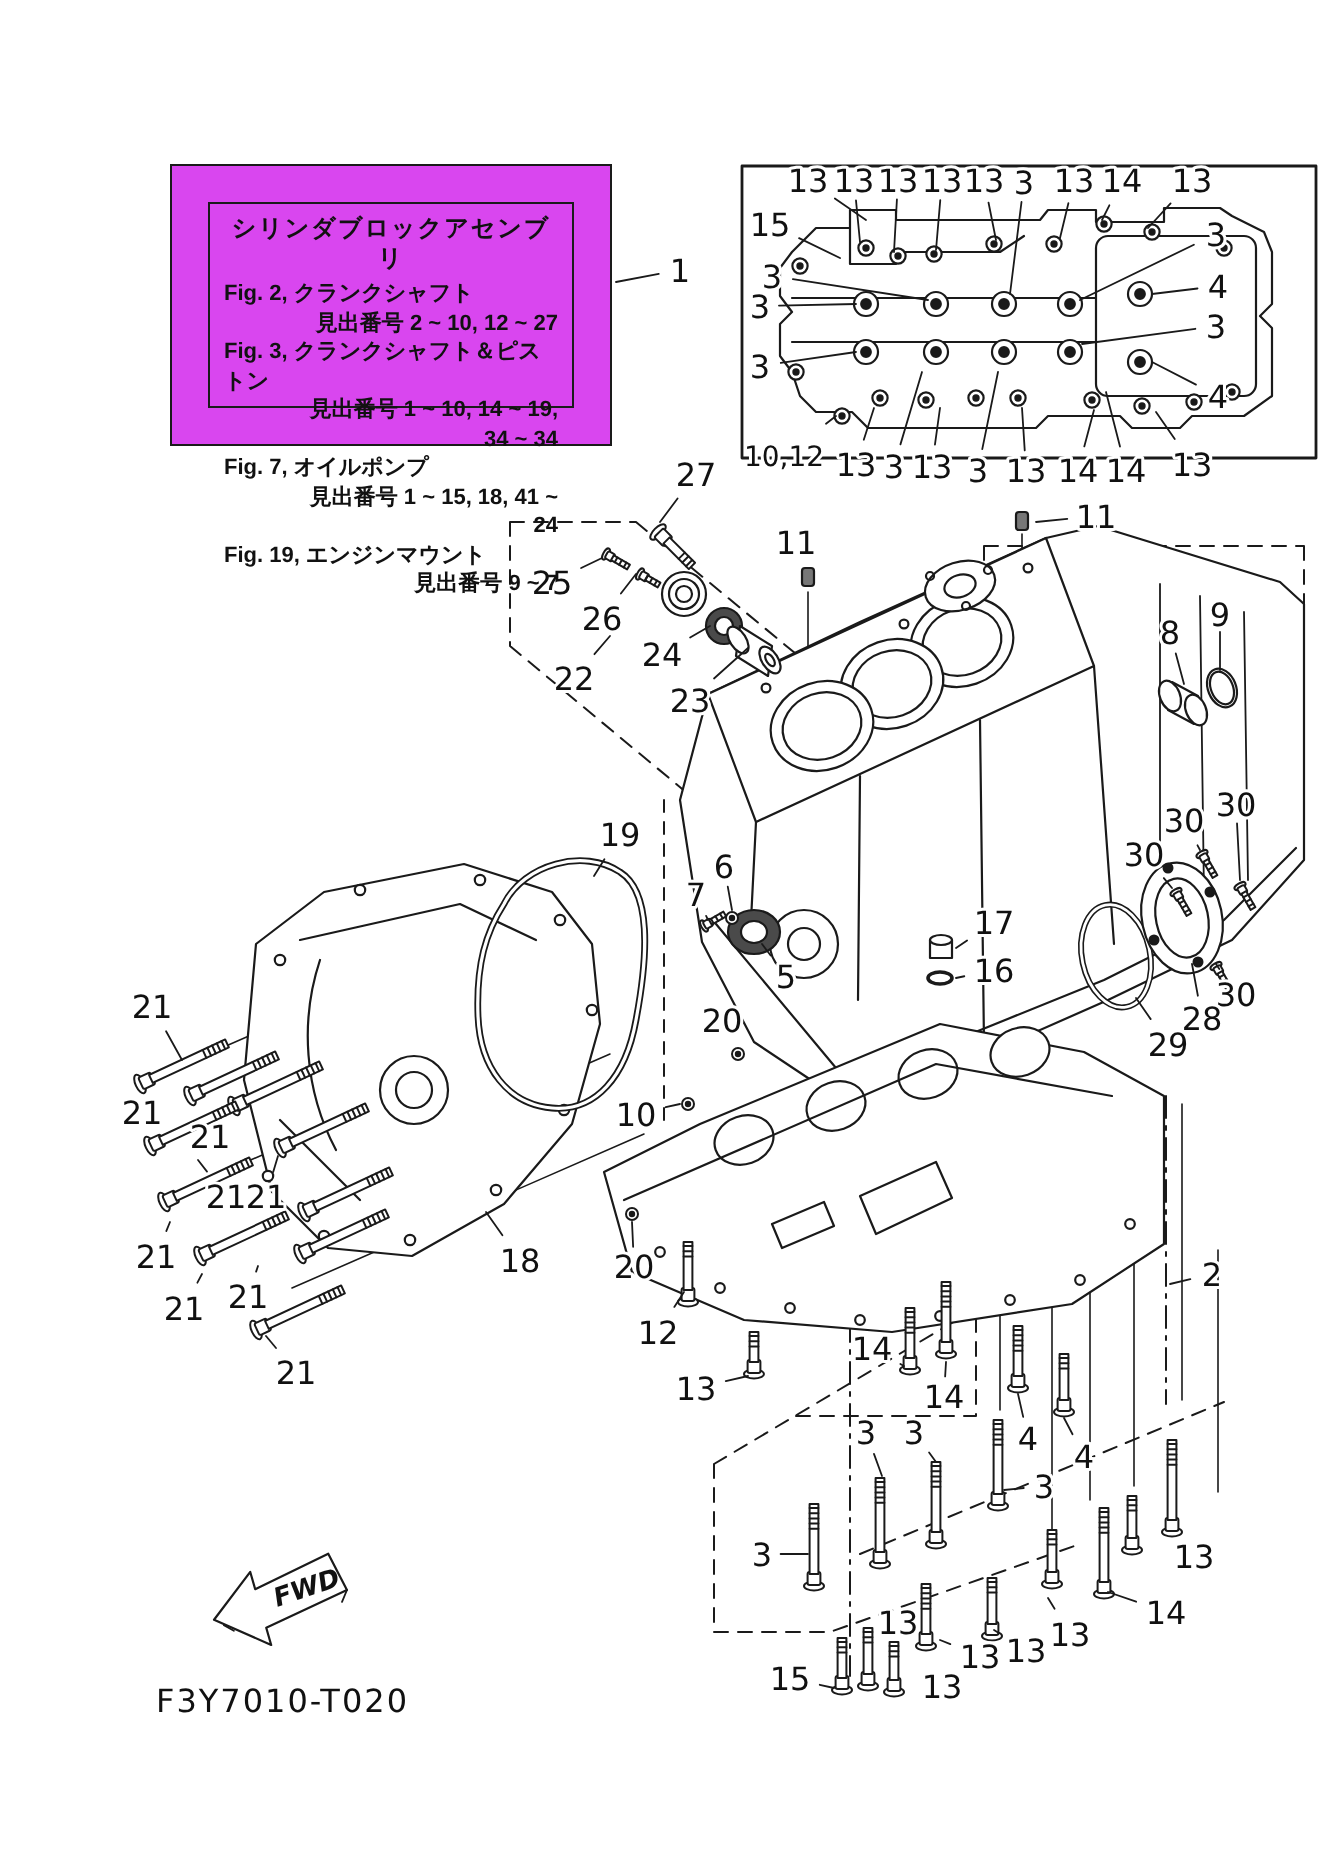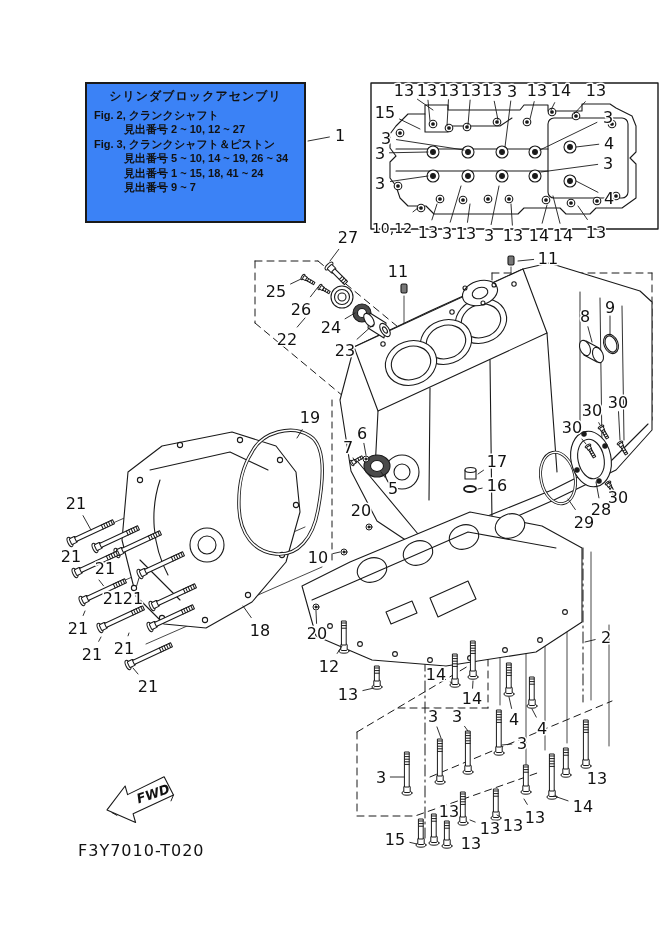--- a/index.html
+++ b/index.html
@@ -1,24 +1,24 @@
 <!DOCTYPE html>
 <html><head>
 <meta charset="utf-8">
 <style>
   html,body{margin:0;padding:0;background:#fff;}
   .stage{position:relative;width:661px;height:935px;background:#fff;overflow:hidden;
          font-family:"Liberation Sans","DejaVu Sans",sans-serif;color:#111;}
   svg{position:absolute;left:0;top:0;}
   .legend{position:absolute;left:85px;top:82px;width:221px;height:141px;
-          border:1.5px solid #1a1a1a;background:#3b82f6;box-sizing:border-box;padding:0;}
+          border:1.5px solid #1a1a1a;background:#d946ef;box-sizing:border-box;padding:18px;}
   .legend-inner{border:1px solid #1a1a1a;height:100%;box-sizing:border-box;
           padding:5px 7px 3px 7px;font-size:11px;font-weight:bold;line-height:14.5px;}
   .legend-title{text-align:center;font-size:12px;letter-spacing:1px;font-weight:bold;margin-bottom:4px;}
-  .legend-note{padding-left:30px;}
+  .legend-note{padding-left:30px;text-align:right;}
   .co{font-family:"DejaVu Sans","Liberation Sans",sans-serif;font-size:16px;fill:#111;
       paint-order:stroke;stroke:#ffffff;stroke-width:3px;}
   .co-s{font-size:14px;}
   .dwg{font-family:"DejaVu Sans","Liberation Sans",sans-serif;font-size:16px;letter-spacing:1px;fill:#111;}
   .fwd-t{font-family:"DejaVu Sans","Liberation Sans",sans-serif;font-size:13px;font-weight:bold;font-style:italic;fill:#111;}
 </style>
 </head>
 <body>
 
 <div class="stage">
@@ -750,19 +750,27 @@
     <div class="legend-title">シリンダブロックアセンブリ</div>
     <div class="legend-row">
       <span>Fig. 2,</span>
       <span>クランクシャフト</span>
     </div>
     <div class="legend-note">見出番号 2 ~ 10, 12 ~ 27</div>
     <div class="legend-row">
       <span>Fig. 3,</span>
       <span>クランクシャフト＆ピストン</span>
     </div>
-    <div class="legend-note">見出番号 5 ~ 10, 14 ~ 19, 26 ~ 34</div>
+    <div class="legend-note">見出番号 1 ~ 10, 14 ~ 19, 34 ~ 34</div>
+    <div class="legend-row">
+      <span>Fig. 7,</span>
+      <span>オイルポンプ</span>
+    </div>
     <div class="legend-note">見出番号 1 ~ 15, 18, 41 ~ 24</div>
+    <div class="legend-row">
+      <span>Fig. 19,</span>
+      <span>エンジンマウント</span>
+    </div>
     <div class="legend-note">見出番号 9 ~ 7</div>
   </div>
 </div>
 
 </div>
 
 </body></html>

